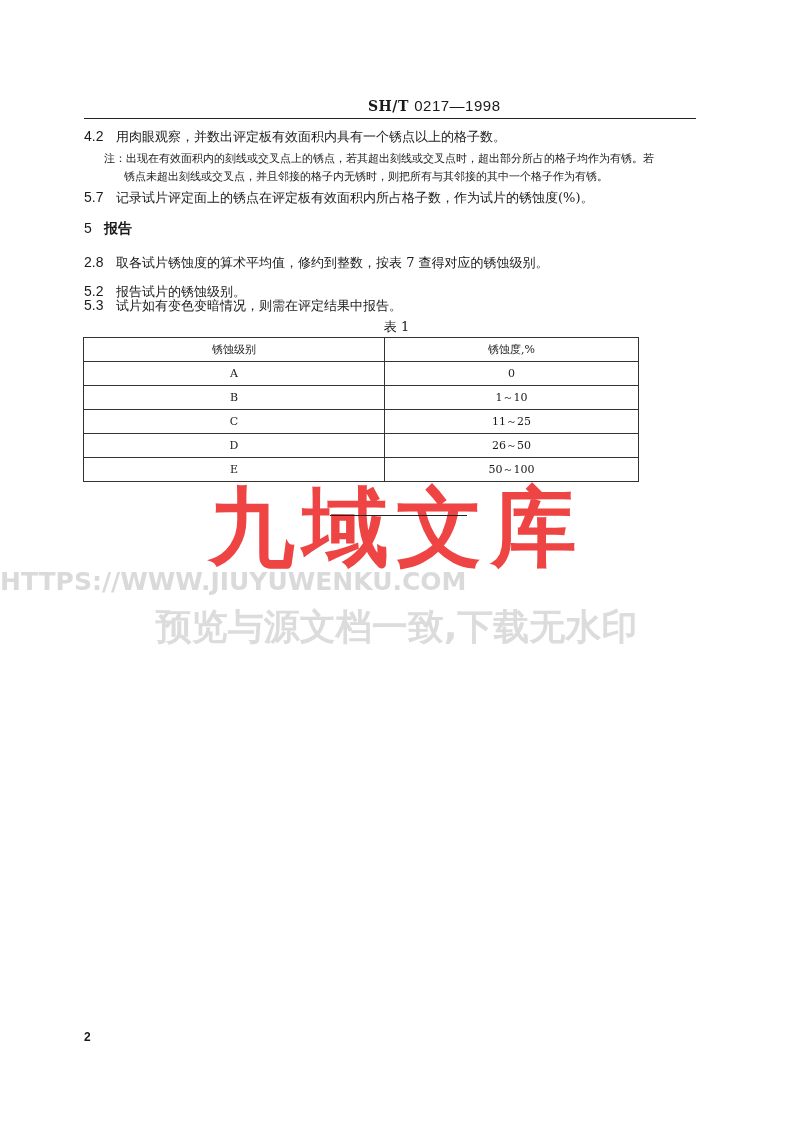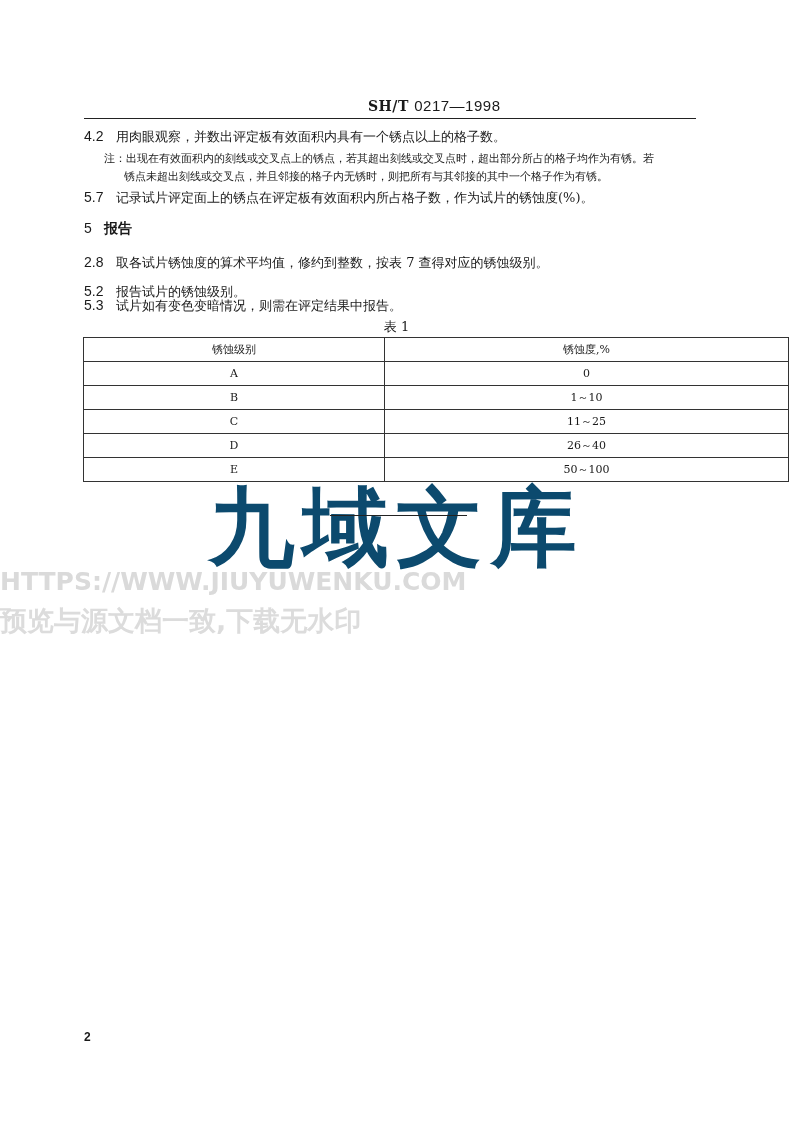--- a/index.html
+++ b/index.html
@@ -8,32 +8,32 @@
   .abs { position: absolute; }
   .header-code { left: 335px; top: 97px; font-size: 14px; font-weight: bold; letter-spacing: 0.5px; margin-left: 33px; }
   .header-code .num { font-family: "Liberation Sans Narrow", "Liberation Sans", sans-serif; font-weight: normal; font-size: 15px; }
   .rule-top { left: 84px; top: 118px; width: 612px; height: 0; border-top: 1.6px solid #222; }
   .line { font-size: 13px; white-space: nowrap; line-height: 16px; }
   .line .sec { display: inline-block; font-family: Liberation Sans, sans-serif; font-size: 14px; width: 32px; }
   .note { font-size: 11px; white-space: nowrap; line-height: 14px; }
   .heading { font-size: 14px; font-weight: bold; }
   .heading .sec { display: inline-block; font-family: "Liberation Sans", sans-serif; width: 20px; font-weight: normal; }
   .caption { left: 0; width: 793px; text-align: center; font-size: 13px; top: 318px; }
-  table.grade { position: absolute; left: 83px; top: 337px; width: 706px; border-collapse: collapse;
+  table.grade { position: absolute; left: 83px; top: 337px; width: 556px; border-collapse: collapse;
                 font-size: 11px; }
   table.grade td, table.grade th { border: 1px solid #333; height: 23px; text-align: center;
                 font-weight: normal; padding: 0; }
   table.grade th:first-child, table.grade td:first-child { width: 300px; }
   table.grade { border: 1.5px solid #222; }
   .rule-end { left: 330px; top: 515px; width: 137px; border-top: 1px solid #222; }
-  .watermark-big { left: 0; width: 793px; top: 470px; text-align: center; font-size: 86px; color: #0c4a6e;
+  .watermark-big { left: 0; width: 793px; top: 470px; text-align: center; font-size: 86px; color: #ef4444;
                    font-family: "DejaVu Sans", sans-serif; font-weight: bold; letter-spacing: 8px; z-index: 0; }
   .watermark-url { left: 0; width: 793px; top: 567px; text-align: left; font-size: 25px; color: #dadada;
                    font-family: "DejaVu Sans", sans-serif; font-weight: bold; z-index: 0; }
-  .watermark-cn { left: 0; width: 793px; top: 603px; text-align: left; font-size: 27px; color: #dcdcdc;
+  .watermark-cn { left: 0; width: 793px; top: 603px; text-align: center; font-size: 36px; color: #dcdcdc;
                   font-family: "DejaVu Sans", sans-serif; font-weight: bold; z-index: 0; }
   .content { position: relative; z-index: 1; }
   .page-num { left: 84px; top: 1030px; font-size: 12px; font-family: "Liberation Sans", sans-serif; font-weight: bold; }
 </style>
 </head>
 <body>
 
 <div class="abs watermark-big">九域文库</div>
 <div class="abs watermark-url">HTTPS://WWW.JIUYUWENKU.COM</div>
 <div class="abs watermark-cn">预览与源文档一致,下载无水印</div>
@@ -86,21 +86,21 @@
       <tr>
         <td>B</td>
         <td>1～10</td>
       </tr>
       <tr>
         <td>C</td>
         <td>11～25</td>
       </tr>
       <tr>
         <td>D</td>
-        <td>26～40</td>
+        <td>26～50</td>
       </tr>
       <tr>
         <td>E</td>
         <td>50～100</td>
       </tr>
     </tbody>
   </table>
 
   <div class="abs rule-end"></div>
 

